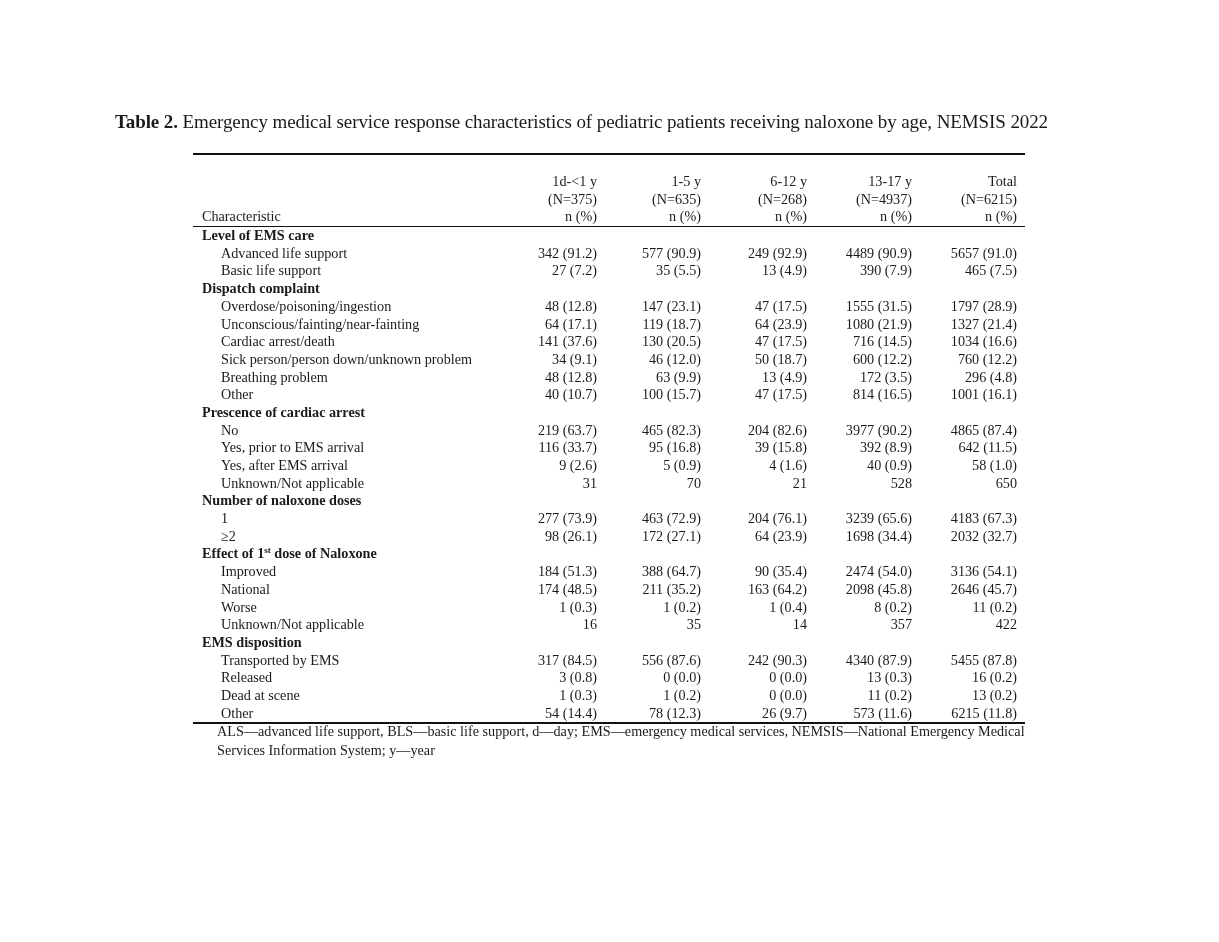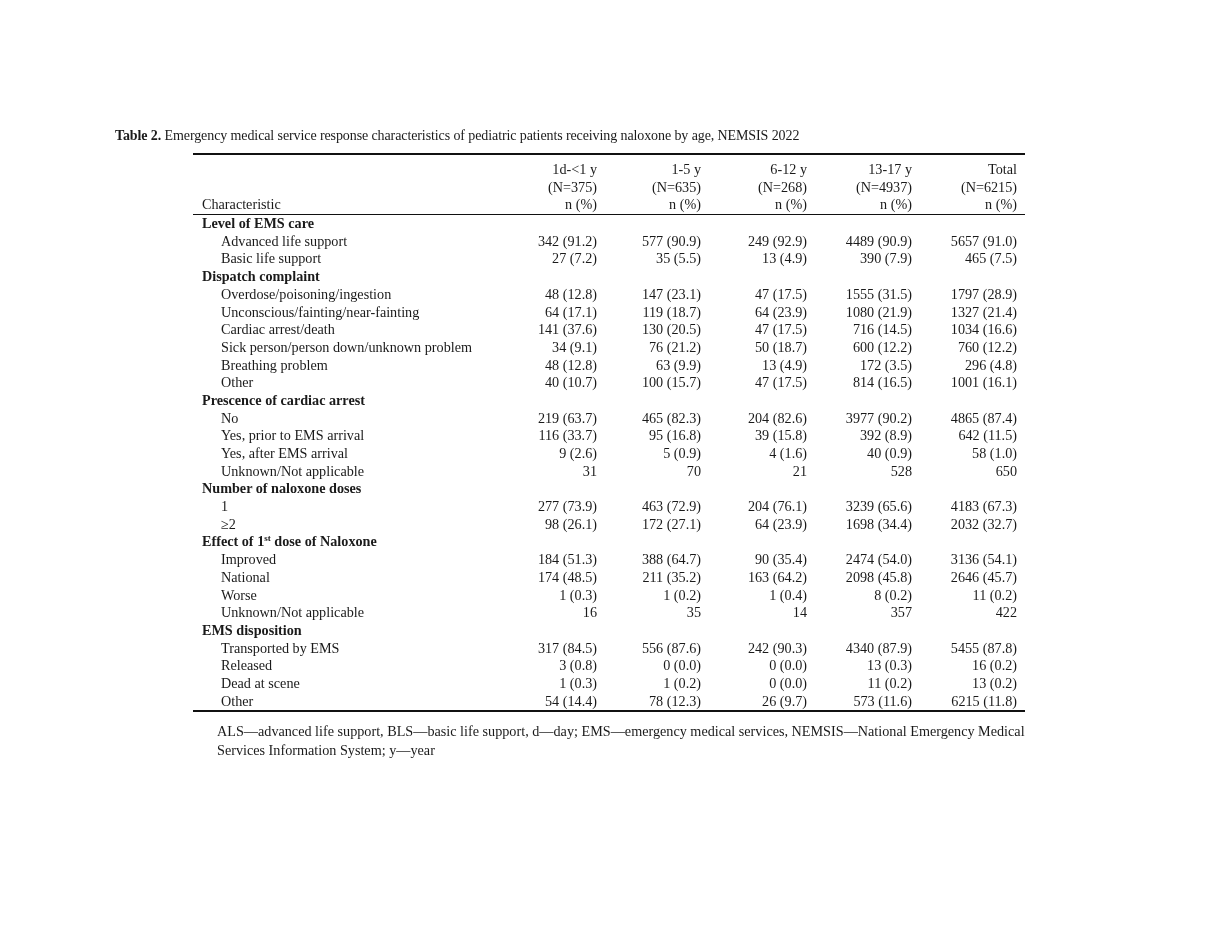--- a/index.html
+++ b/index.html
@@ -1,18 +1,18 @@
 <!DOCTYPE html>
 <html><head>
 <meta charset="utf-8">
 <style>
   html, body { margin:0; padding:0; background:#ffffff; }
   body { width:1219px; height:942px; position:relative; overflow:hidden;
          font-family:"Liberation Serif", "DejaVu Serif", serif; color:#1a1a1a; }
-  .caption { position:absolute; left:115px; top:128px; font-size:14px; white-space:nowrap; letter-spacing:-0.1px; }
+  .caption { position:absolute; left:115px; top:111px; font-size:19px; white-space:nowrap; letter-spacing:-0.1px; }
   .caption b { font-weight:bold; }
   .tbl { position:absolute; left:193px; top:153px; width:832px; }
   .rule-top { border-top:2px solid #111; }
   .rule-mid { border-top:1.5px solid #111; }
   .rule-bot { border-top:2px solid #111; }
   .row { position:relative; height:17.7px; font-size:14.2px; line-height:17.7px; white-space:nowrap; }
   .c { position:absolute; top:0; text-align:right; }
   .c0 { left:9px; text-align:right; }
   .c1 { right:428px; } .c2 { right:324px; } .c3 { right:218px; } .c4 { right:113px; } .c5 { right:8px; }
   .hdr .c { font-weight:normal; }
@@ -24,21 +24,21 @@
 </style>
 </head>
 <body>
 
 <div class="caption">
   <b>Table 2.</b><span> Emergency medical service response characteristics of pediatric patients receiving naloxone by age, NEMSIS 2022</span>
 </div>
 
 <div class="tbl">
   <div class="rule-top"></div>
-  <div style="padding-top:6px;">
+  <div style="padding-top:18px;">
     <div class="row hdr">
       <span class="c c1 bold">1d-&lt;1 y</span>
       <span class="c c2 bold">1-5 y</span>
       <span class="c c3 bold">6-12 y</span>
       <span class="c c4 bold">13-17 y</span>
       <span class="c c5 bold">Total</span>
     </div>
     <div class="row hdr">
       <span class="c c1">(N=375)</span>
       <span class="c c2">(N=635)</span>
@@ -99,21 +99,21 @@
         <span class="c c0">Cardiac arrest/death</span>
         <span class="c c1">141 (37.6)</span>
         <span class="c c2">130 (20.5)</span>
         <span class="c c3">47 (17.5)</span>
         <span class="c c4">716 (14.5)</span>
         <span class="c c5">1034 (16.6)</span>
       </div>
       <div class="row item">
         <span class="c c0">Sick person/person down/unknown problem</span>
         <span class="c c1">34 (9.1)</span>
-        <span class="c c2">76 (21.2)</span>
+        <span class="c c2">46 (12.0)</span>
         <span class="c c3">50 (18.7)</span>
         <span class="c c4">600 (12.2)</span>
         <span class="c c5">760 (12.2)</span>
       </div>
       <div class="row item">
         <span class="c c0">Breathing problem</span>
         <span class="c c1">48 (12.8)</span>
         <span class="c c2">63 (9.9)</span>
         <span class="c c3">13 (4.9)</span>
         <span class="c c4">172 (3.5)</span>

